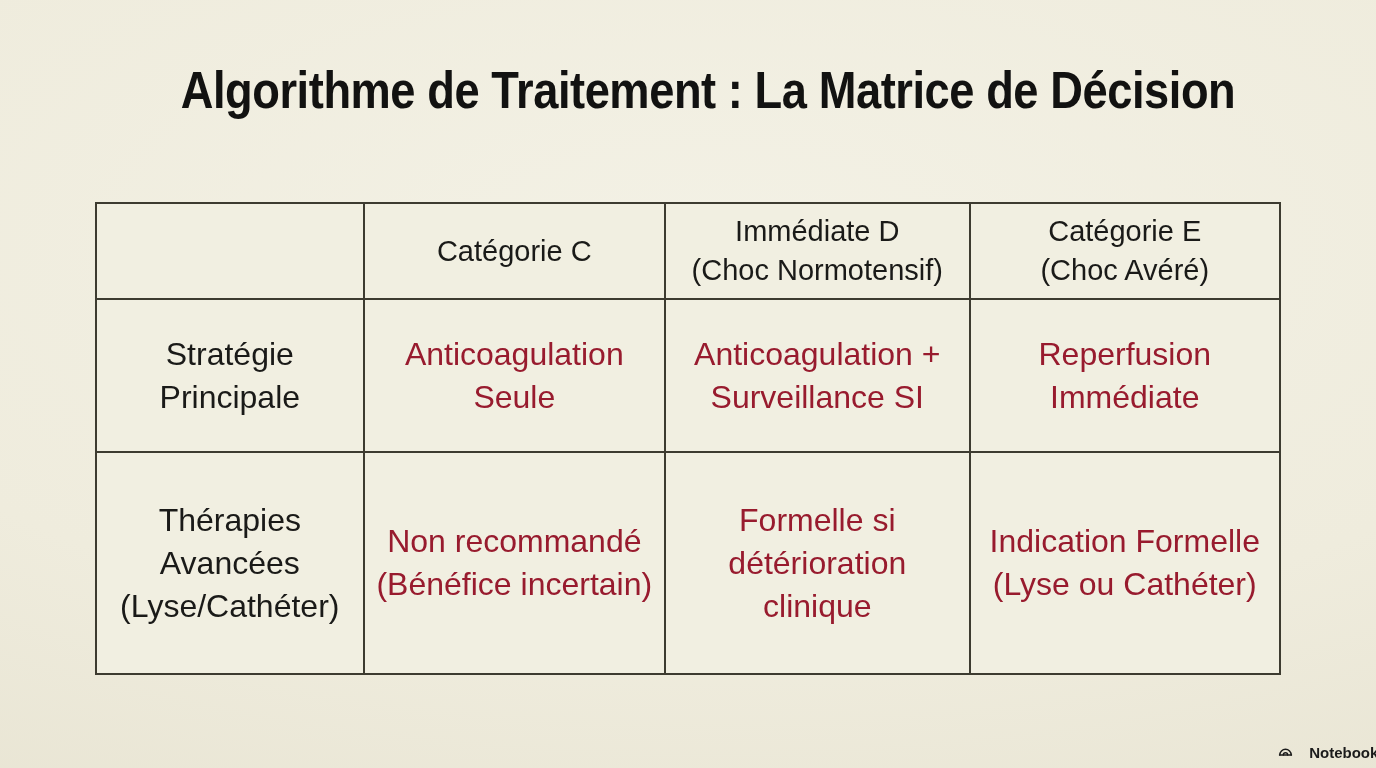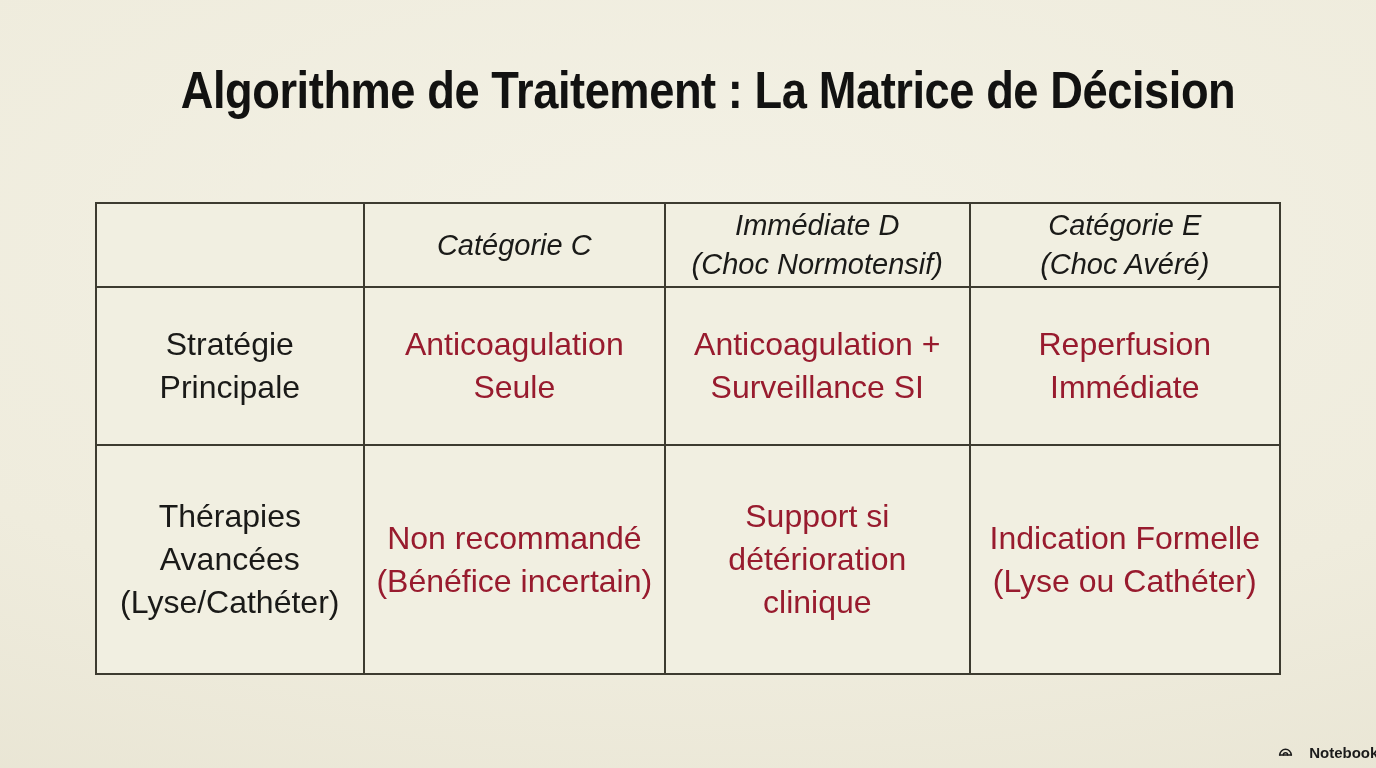--- a/index.html
+++ b/index.html
@@ -39,21 +39,21 @@
     width: 1186px;
     height: 473px;
     border-collapse: collapse;
     table-layout: fixed;
   }
   table.matrix col.c0 { width: 22.60%; }
   table.matrix col.c1 { width: 25.46%; }
   table.matrix col.c2 { width: 25.72%; }
   table.matrix col.c3 { width: 26.22%; }
 
-  table.matrix tr.rh  { height: 84px; font-style: italic; }
+  table.matrix tr.rh  { height: 96px; }
   table.matrix tr.r1  { height: 105px; }
   table.matrix tr.r2  { height: 152px; }
   table.matrix tr.r3  { height: 134px; }
 
   table.matrix th,
   table.matrix td {
     border: 2px solid var(--table-border, #3d3b30);
     background: var(--cell-bg, #f1efe1);
     text-align: center;
     vertical-align: middle;
@@ -122,21 +122,21 @@
 Surveillance SI</td>
         <td>Reperfusion
 Immédiate</td>
       </tr>
       <tr class="r2">
         <th>Thérapies
 Avancées
 (Lyse/Cathéter)</th>
         <td>Non recommandé
 (Bénéfice incertain)</td>
-        <td>Support si
+        <td>Formelle si
 détérioration
 clinique</td>
         <td>Indication Formelle
 (Lyse ou Cathéter)</td>
       </tr>
     </tbody>
   </table>
 
   <div class="watermark">
     <span>

